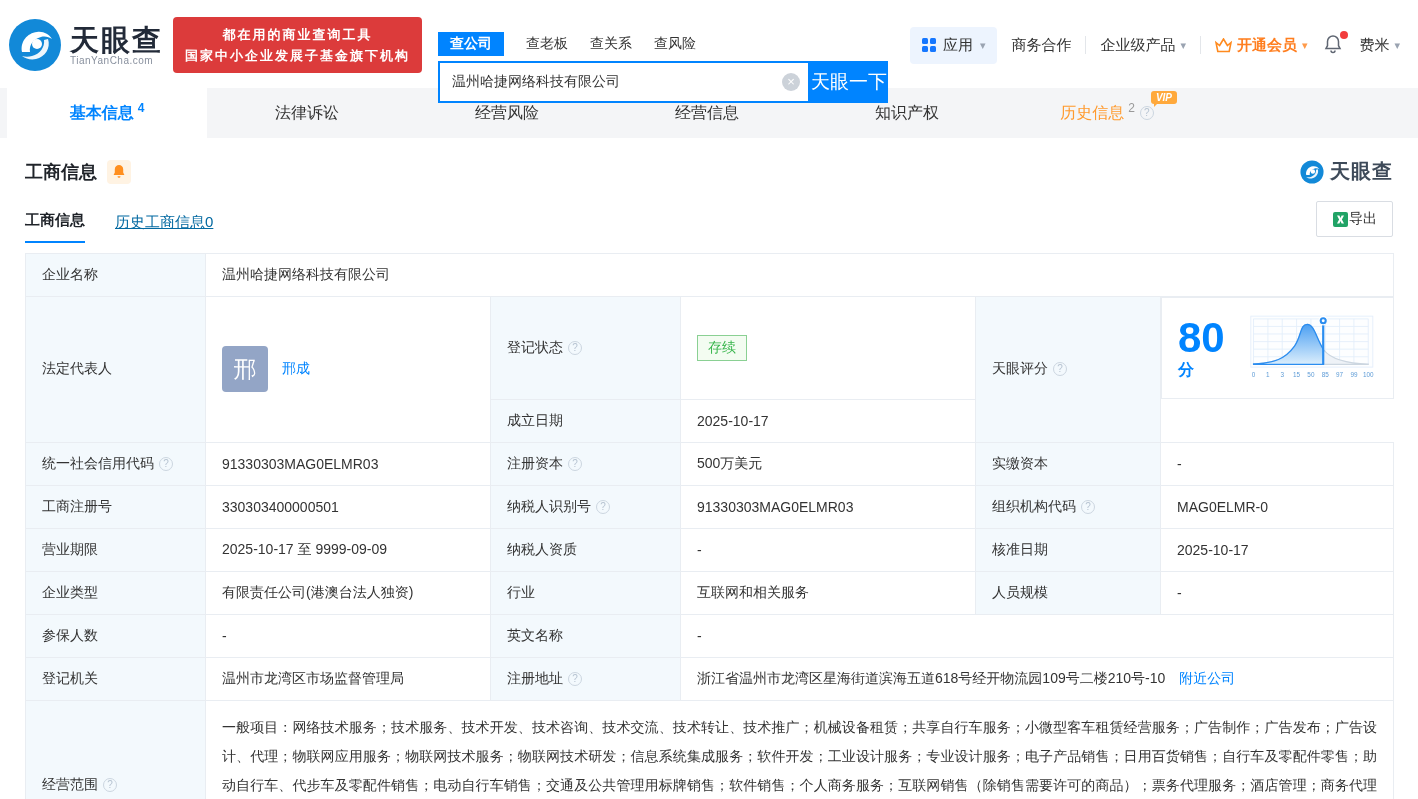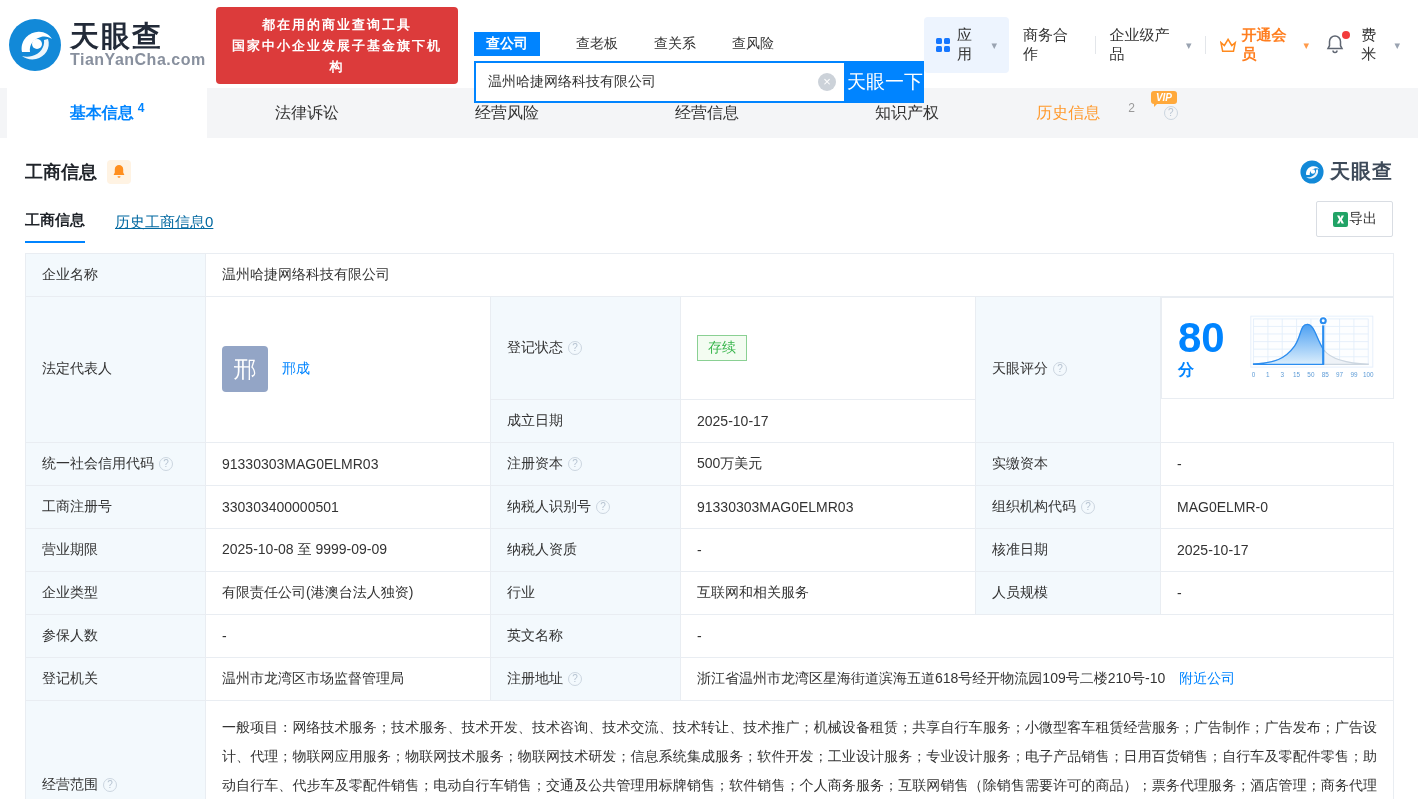--- a/index.html
+++ b/index.html
@@ -5,25 +5,25 @@
   * { margin:0; padding:0; box-sizing:border-box; }
   body {
     width:1418px; background:#fff; color:#333;
     font-family:"Liberation Sans","DejaVu Sans",sans-serif;
     font-size:14px;
   }
   
   .header { display:flex; align-items:center; padding:12px 18px 10px 8px; height:88px; background:#fff; }
   .logo { display:flex; align-items:center; gap:8px; cursor:pointer; }
   .logo-txt .t { font-size:29px; font-weight:900; color:#222a38; letter-spacing:2px; line-height:30px;}
-  .logo-txt .d { font-size:16px; font-weight:700; color:#88909e; letter-spacing:.5px; }
+  .logo-txt .d { font-size:10px; font-weight:400; color:#88909e; letter-spacing:.5px; }
   .slogan { margin-left:10px; background:#dc3b3b; color:#fff; border-radius:4px;
             padding:7px 12px; font-size:13px; line-height:21px; text-align:center; letter-spacing:2px; font-weight:600;}
   .search-wrap { margin-left:16px; }
-  .search-tabs { display:flex; align-items:center; gap:36px; font-size:14px; height:24px;margin-top:44px; }
+  .search-tabs { display:flex; align-items:center; gap:22px; font-size:14px; height:24px;margin-top:44px; }
   .search-tab { color:#333; cursor:pointer; }
   .search-tab.active { background:#0084ff; color:#fff; padding:3px 12px; font-weight:600; }
   .search-box { display:flex; margin-top:5px; }
   .search-input-wrap { position:relative; }
   .search-box input { width:372px; height:42px; border:2px solid #0084ff; outline:none;
                       padding:0 34px 0 12px; font-size:14px; color:#333;
                       font-family:"Liberation Sans","DejaVu Sans",sans-serif;}
   .clear-ic { position:absolute; right:10px; top:12px; width:18px; height:18px; border-radius:50%;
               background:#ccd2d9; color:#fff; font-size:13px; line-height:18px; text-align:center; cursor:pointer;}
   .clear-ic::before{ content:"×"; }
@@ -41,21 +41,21 @@
   .vip-link .caret { color:#ff9a4a; }
   .bell-wrap { position:relative; cursor:pointer; padding:0 2px; }
   .bell-dot { position:absolute; top:-3px; right:-3px; width:8px; height:8px; border-radius:50%; background:#f23c3c; }
   
   .tabbar { display:flex; background:#f4f5f7; height:50px; padding-left:7px; }
   .tab { width:200px; display:flex; align-items:center; justify-content:center; font-size:16px;
          color:#333; cursor:pointer; position:relative; }
   .tab.active { background:#fff; color:#0084ff; font-weight:700; }
   .tab .cnt { font-size:12px; margin-left:4px; transform:translateY(-5px); }
   .tab.active .cnt { color:#0084ff; }
-  .tab.history { color:#ff9a2e;gap:24px; }
+  .tab.history { color:#ff9a2e; }
   .tab.history .cnt { color:#999; font-weight:400; }
   .help { display:inline-block; width:14px; height:14px; border:1px solid #ccd6e0; border-radius:50%;
           color:#b6c3d1; font-size:10px; line-height:12px; text-align:center; margin-left:5px; vertical-align:1px;}
   .help::before { content:"?"; }
   .vip-badge { position:absolute; top:3px; right:30px; background:#ffa93c; color:#fff; font-size:10px;
                font-weight:700; border-radius:3px; padding:1px 5px; font-style:italic;}
   .vip-badge::after { content:""; position:absolute; left:3px; bottom:-3px; border:3px solid transparent;
                       border-top-color:#ffa93c; border-left-color:#ffa93c; }
   
   .content { padding:0 25px 20px; }
@@ -317,21 +317,21 @@
       </td>
       <td>91330303MAG0ELMR03</td>
       <td class="lbl">
         <span>组织机构代码</span><span class="help"></span>
       </td>
       <td>MAG0ELMR-0</td>
     </tr>
 
     <tr>
       <td class="lbl"><span>营业期限</span></td>
-      <td>2025-10-08 至 9999-09-09</td>
+      <td>2025-10-17 至 9999-09-09</td>
       <td class="lbl"><span>纳税人资质</span></td>
       <td>-</td>
       <td class="lbl"><span>核准日期</span></td>
       <td>2025-10-17</td>
     </tr>
 
     <tr>
       <td class="lbl"><span>企业类型</span></td>
       <td>有限责任公司(港澳台法人独资)</td>
       <td class="lbl"><span>行业</span></td>

